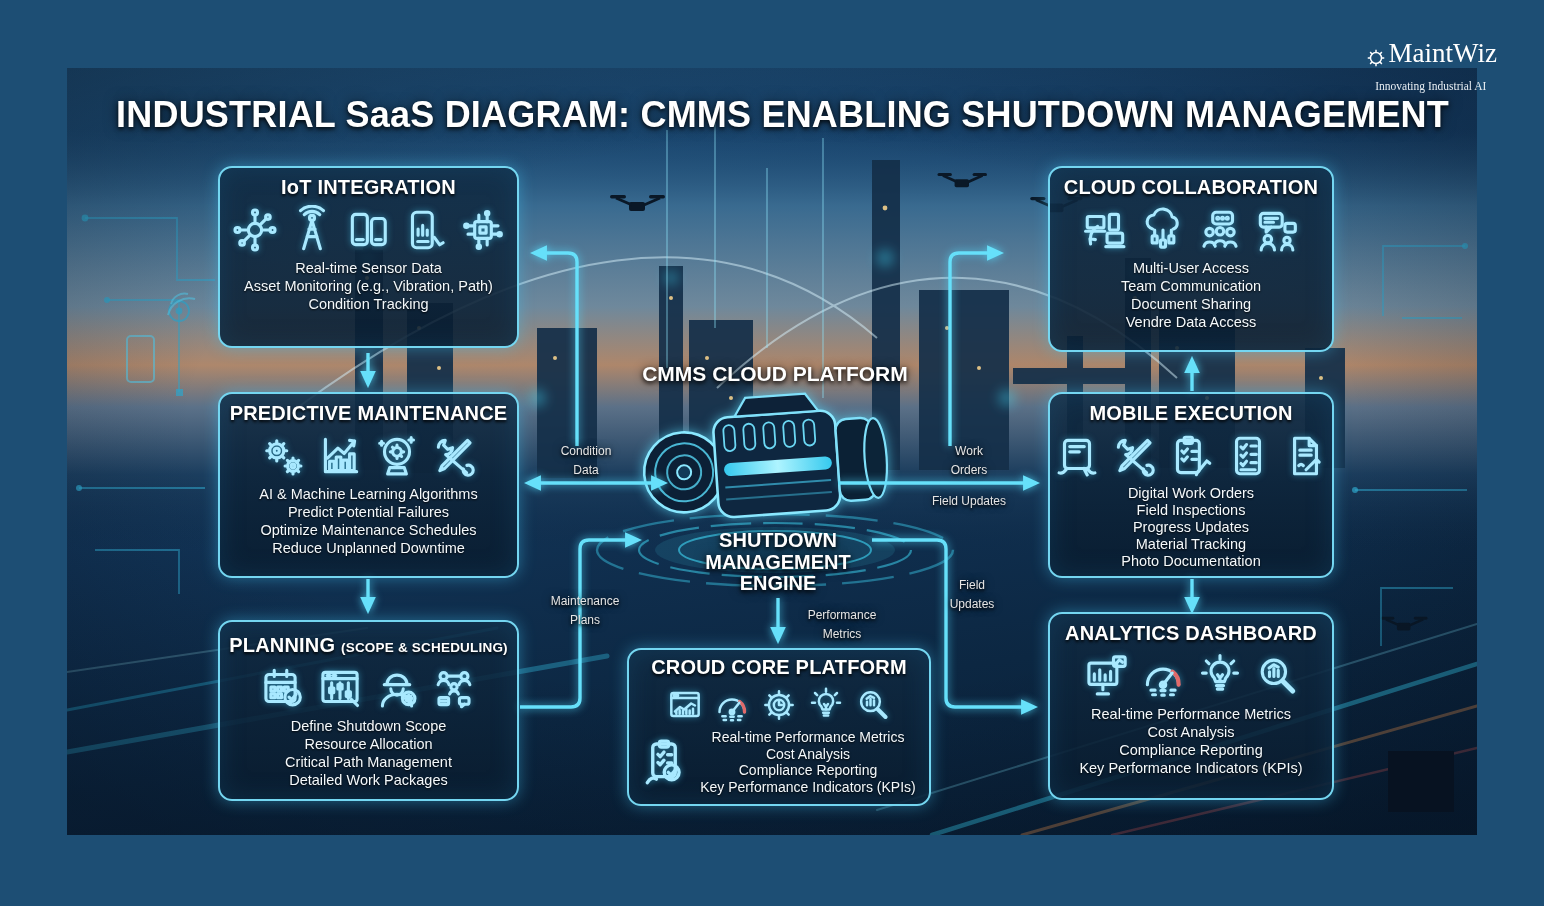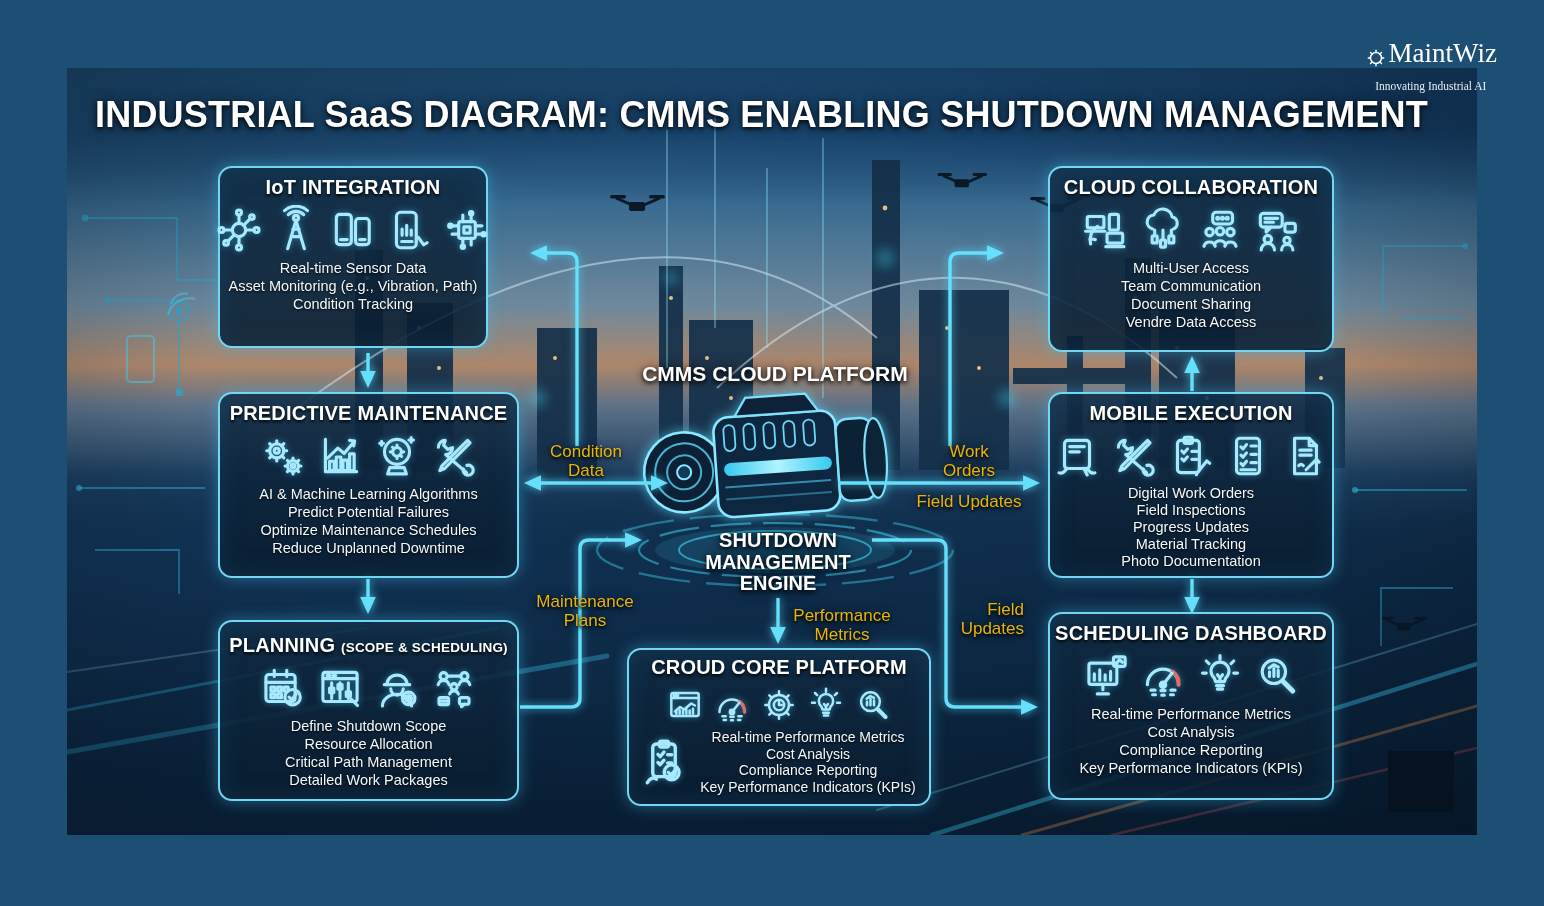--- a/index.html
+++ b/index.html
@@ -9,21 +9,21 @@
 
   
   #frame { position:absolute; left:67px; top:68px; width:1410px; height:767px; overflow:hidden;
     background:linear-gradient(172deg,#205179 0%,#17416a 22%,#123457 48%,#0c2742 75%,#081d33 100%); }
   #bg-art { position:absolute; left:0; top:0; width:1410px; height:767px; }
   #vignette { position:absolute; left:0; top:0; width:1410px; height:767px;
     background:radial-gradient(ellipse 75% 65% at 50% 46%, rgba(0,0,0,0) 55%, rgba(4,14,28,.42) 100%);
     pointer-events:none; }
 
   
-  .main-title { position:absolute; left:95px; right:95px; top:94px; text-align:left;
+  .main-title { position:absolute; left:95px; right:95px; top:94px; text-align:right;
     font-size:36px; font-weight:700; color:#ffffff; letter-spacing:.2px;
     text-shadow:0 2px 4px rgba(0,0,0,.85), 0 0 14px rgba(0,0,0,.5); white-space:nowrap; }
 
   
   .logo { position:absolute; right:47px; top:38px; text-align:center; color:#f4f7f9; }
   .logo-row { display:flex; align-items:flex-end; justify-content:center; gap:2px; }
   .logo-name { font-family:"Liberation Serif", serif; font-size:27px; color:#ffffff; }
   .logo-tag { font-family:"Liberation Serif", serif; font-size:11.5px; color:#e8eef3; margin-top:11px; }
 
   
@@ -35,21 +35,21 @@
     text-shadow:0 2px 3px rgba(0,0,0,.9); white-space:nowrap; }
   .fbox-title .small { font-size:13.5px; font-weight:700; }
   .iconrow { display:flex; align-items:center; justify-content:center; gap:7px; margin:6px 0 4px; }
   .iconrow .icon { display:inline-flex; filter:drop-shadow(0 0 3px rgba(70,200,240,.55)); }
   .iconrow .icon svg { width:50px; height:50px; }
   .flines { text-align:center; font-size:14.5px; line-height:18px; color:#f4f9fc;
     text-shadow:0 1px 2px rgba(0,0,0,.9); }
   .flines div { white-space:nowrap; }
   #box-mobile .flines { line-height:17px; }
 
-  #box-iot        { left:218px; top:166px; width:270px; height:182px; }
+  #box-iot        { left:218px; top:166px; width:301px; height:182px; }
   #box-cloudcol   { left:1048px; top:166px; width:286px; height:186px; }
   #box-predictive { left:218px; top:392px; width:301px; height:186px; }
   #box-mobile     { left:1048px; top:392px; width:286px; height:186px; }
   #box-planning   { left:218px; top:620px; width:301px; height:181px;justify-content:center; }
   #box-analytics  { left:1048px; top:612px; width:286px; height:188px; }
   #box-cloudcore  { left:627px; top:648px; width:304px; height:158px; padding-top:6px; }
   #box-cloudcore .iconrow svg { width:40px; height:40px; }
   #box-cloudcore .flines { font-size:14px; line-height:16.5px; }
   .ccp-body { display:flex; align-items:center; width:100%; }
   .ccp-side { flex:0 0 58px; display:flex; justify-content:center;
@@ -59,28 +59,28 @@
 
   
   .cmms-label { position:absolute; left:620px; top:362px; width:310px; text-align:center;
     font-size:21px; font-weight:700; color:#ffffff; text-shadow:0 2px 4px rgba(0,0,0,.95), 0 0 10px rgba(0,0,0,.6); }
   #engine-art { position:absolute; left:632px; top:382px; width:286px; height:182px; }
   .engine-label { position:absolute; left:660px; top:530px; width:236px; text-align:center;
     font-size:20px; font-weight:700; line-height:21.5px; color:#ffffff; white-space:pre-line;
     text-shadow:0 2px 4px rgba(0,0,0,.95), 0 0 12px rgba(0,0,0,.6); }
 
   
-  .flow-label { position:absolute; text-align:center; font-size:17px; line-height:19px;
-    color:#eab308; white-space:pre-line; text-shadow:0 2px 3px rgba(0,0,0,.95), 0 0 8px rgba(0,0,0,.65); }
+  .flow-label { position:absolute; text-align:center; font-size:12px; line-height:19px;
+    color:#e5e5e5; white-space:pre-line; text-shadow:0 2px 3px rgba(0,0,0,.95), 0 0 8px rgba(0,0,0,.65); }
   #lbl-condition  { left:531px; top:442px; width:110px; }
   #lbl-workorders { left:914px; top:442px; width:110px; }
   #lbl-fieldmid   { left:904px; top:492px; width:130px; }
   #lbl-maint      { left:523px; top:592px; width:124px; }
   #lbl-perf       { left:786px; top:606px; width:112px; }
-  #lbl-fieldbot   { left:920px; top:600px; width:104px;text-align:right; }
+  #lbl-fieldbot   { left:920px; top:576px; width:104px; }
 
   
   #flow-arrows { position:absolute; left:0; top:0; width:1544px; height:906px; pointer-events:none;
     filter:drop-shadow(0 0 4px rgba(80,215,250,.85)); }
   #patch { position:absolute; left:1388px; top:751px; width:66px; height:61px; background:#071221; }
 </style>
 </head>
 <body>
 
 <div id="stage">
@@ -503,21 +503,21 @@
       </div>
     <div class="flines">
       <div>Define Shutdown Scope</div>
       <div>Resource Allocation</div>
       <div>Critical Path Management</div>
       <div>Detailed Work Packages</div>
     </div>
   </div>
 
   <div class="fbox" id="box-analytics">
-    <div class="fbox-title">SCHEDULING DASHBOARD</div>
+    <div class="fbox-title">ANALYTICS DASHBOARD</div>
     <div class="iconrow">
         <span class="icon">
           <svg viewBox="0 0 24 24" fill="none" stroke="#a9e9ff" stroke-width="1.5" stroke-linecap="round" stroke-linejoin="round">
             <rect x="3.8" y="5.8" width="13.4" height="10.2" rx="1"></rect>
             <path d="M6.4,14 v-3 M9,14 v-5 M11.6,14 v-2.6 M14.2,14 v-4.2 M10.5,16 v2.6 M7.8,20.6 h5.4"></path>
             <rect x="15.6" y="2.8" width="5.6" height="4.6" rx=".9"></rect>
             <path d="M17,6 l1.4,-1.8 1.5,1.2"></path>
           </svg>
         </span>
         <span class="icon">

